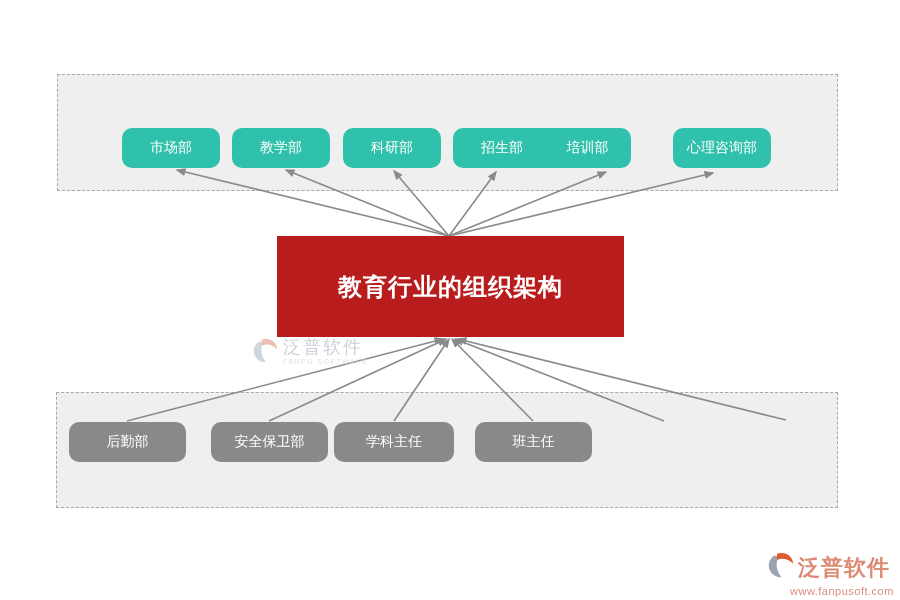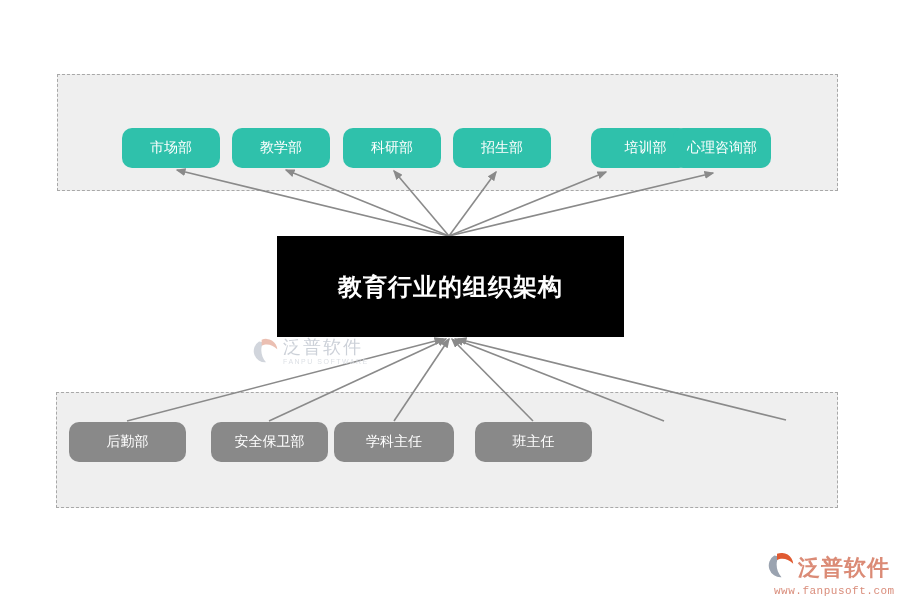--- a/index.html
+++ b/index.html
@@ -25,36 +25,36 @@
     justify-content: center;
     color: #ffffff;
     font-size: 14px;
     font-family: "Liberation Serif", serif;
     white-space: nowrap;
     z-index: 3;
     border-radius: 10px;
   }
   .box-teal { background: #2fc1ab; top: 128px; width: 98px; }
   .t0 { left: 122px; } .t1 { left: 232px; } .t2 { left: 343px; }
-  .t3 { left: 453px; } .t4 { left: 591px; padding-left: 11px; } .t5 { left: 673px; }
+  .t3 { left: 453px; } .t4 { left: 533px; padding-left: 11px; } .t5 { left: 673px; }
 
   .box-gray { background: #898989; top: 422px; }
   .b0 { left: 69px;  width: 117px; }
   .b1 { left: 211px; width: 117px; }
   .b2 { left: 334px; width: 120px; }
   .b3 { left: 475px; width: 117px; }
   .b4 { left: 605px; width: 118px; }
   .b5 { left: 733px; width: 105px; }
 
   
   .center-node {
     position: absolute;
     left: 277px; top: 236px;
     width: 347px; height: 101px;
-    background: #000000;
+    background: #b91c1c;
     display: flex;
     align-items: center;
     justify-content: center;
     color: #ffffff;
     font-size: 24px;
     font-weight: bold;
     font-family: "Liberation Serif", serif;
     letter-spacing: 1px;
     z-index: 4;
   }
@@ -106,24 +106,24 @@
     font-weight: bold;
     color: #db8b76;
     font-family: "Liberation Serif", serif;
     letter-spacing: 1px;
     line-height: 26px;
     margin-left: 3px;
   }
   .wm-corner .wm-url {
     font-size: 11px;
     color: #d98c7a;
-    font-family: Liberation Mono, monospace;
+    font-family: Liberation Sans, sans-serif;
     letter-spacing: 0.5px;
     margin-top: 1px;
-    margin-left: 6px;
+    margin-left: 22px;
   }
 </style>
 </head>
 <body>
 
 <div class="canvas">
 
   <div class="group group-top"></div>
 
   <div class="group group-bottom"></div>

